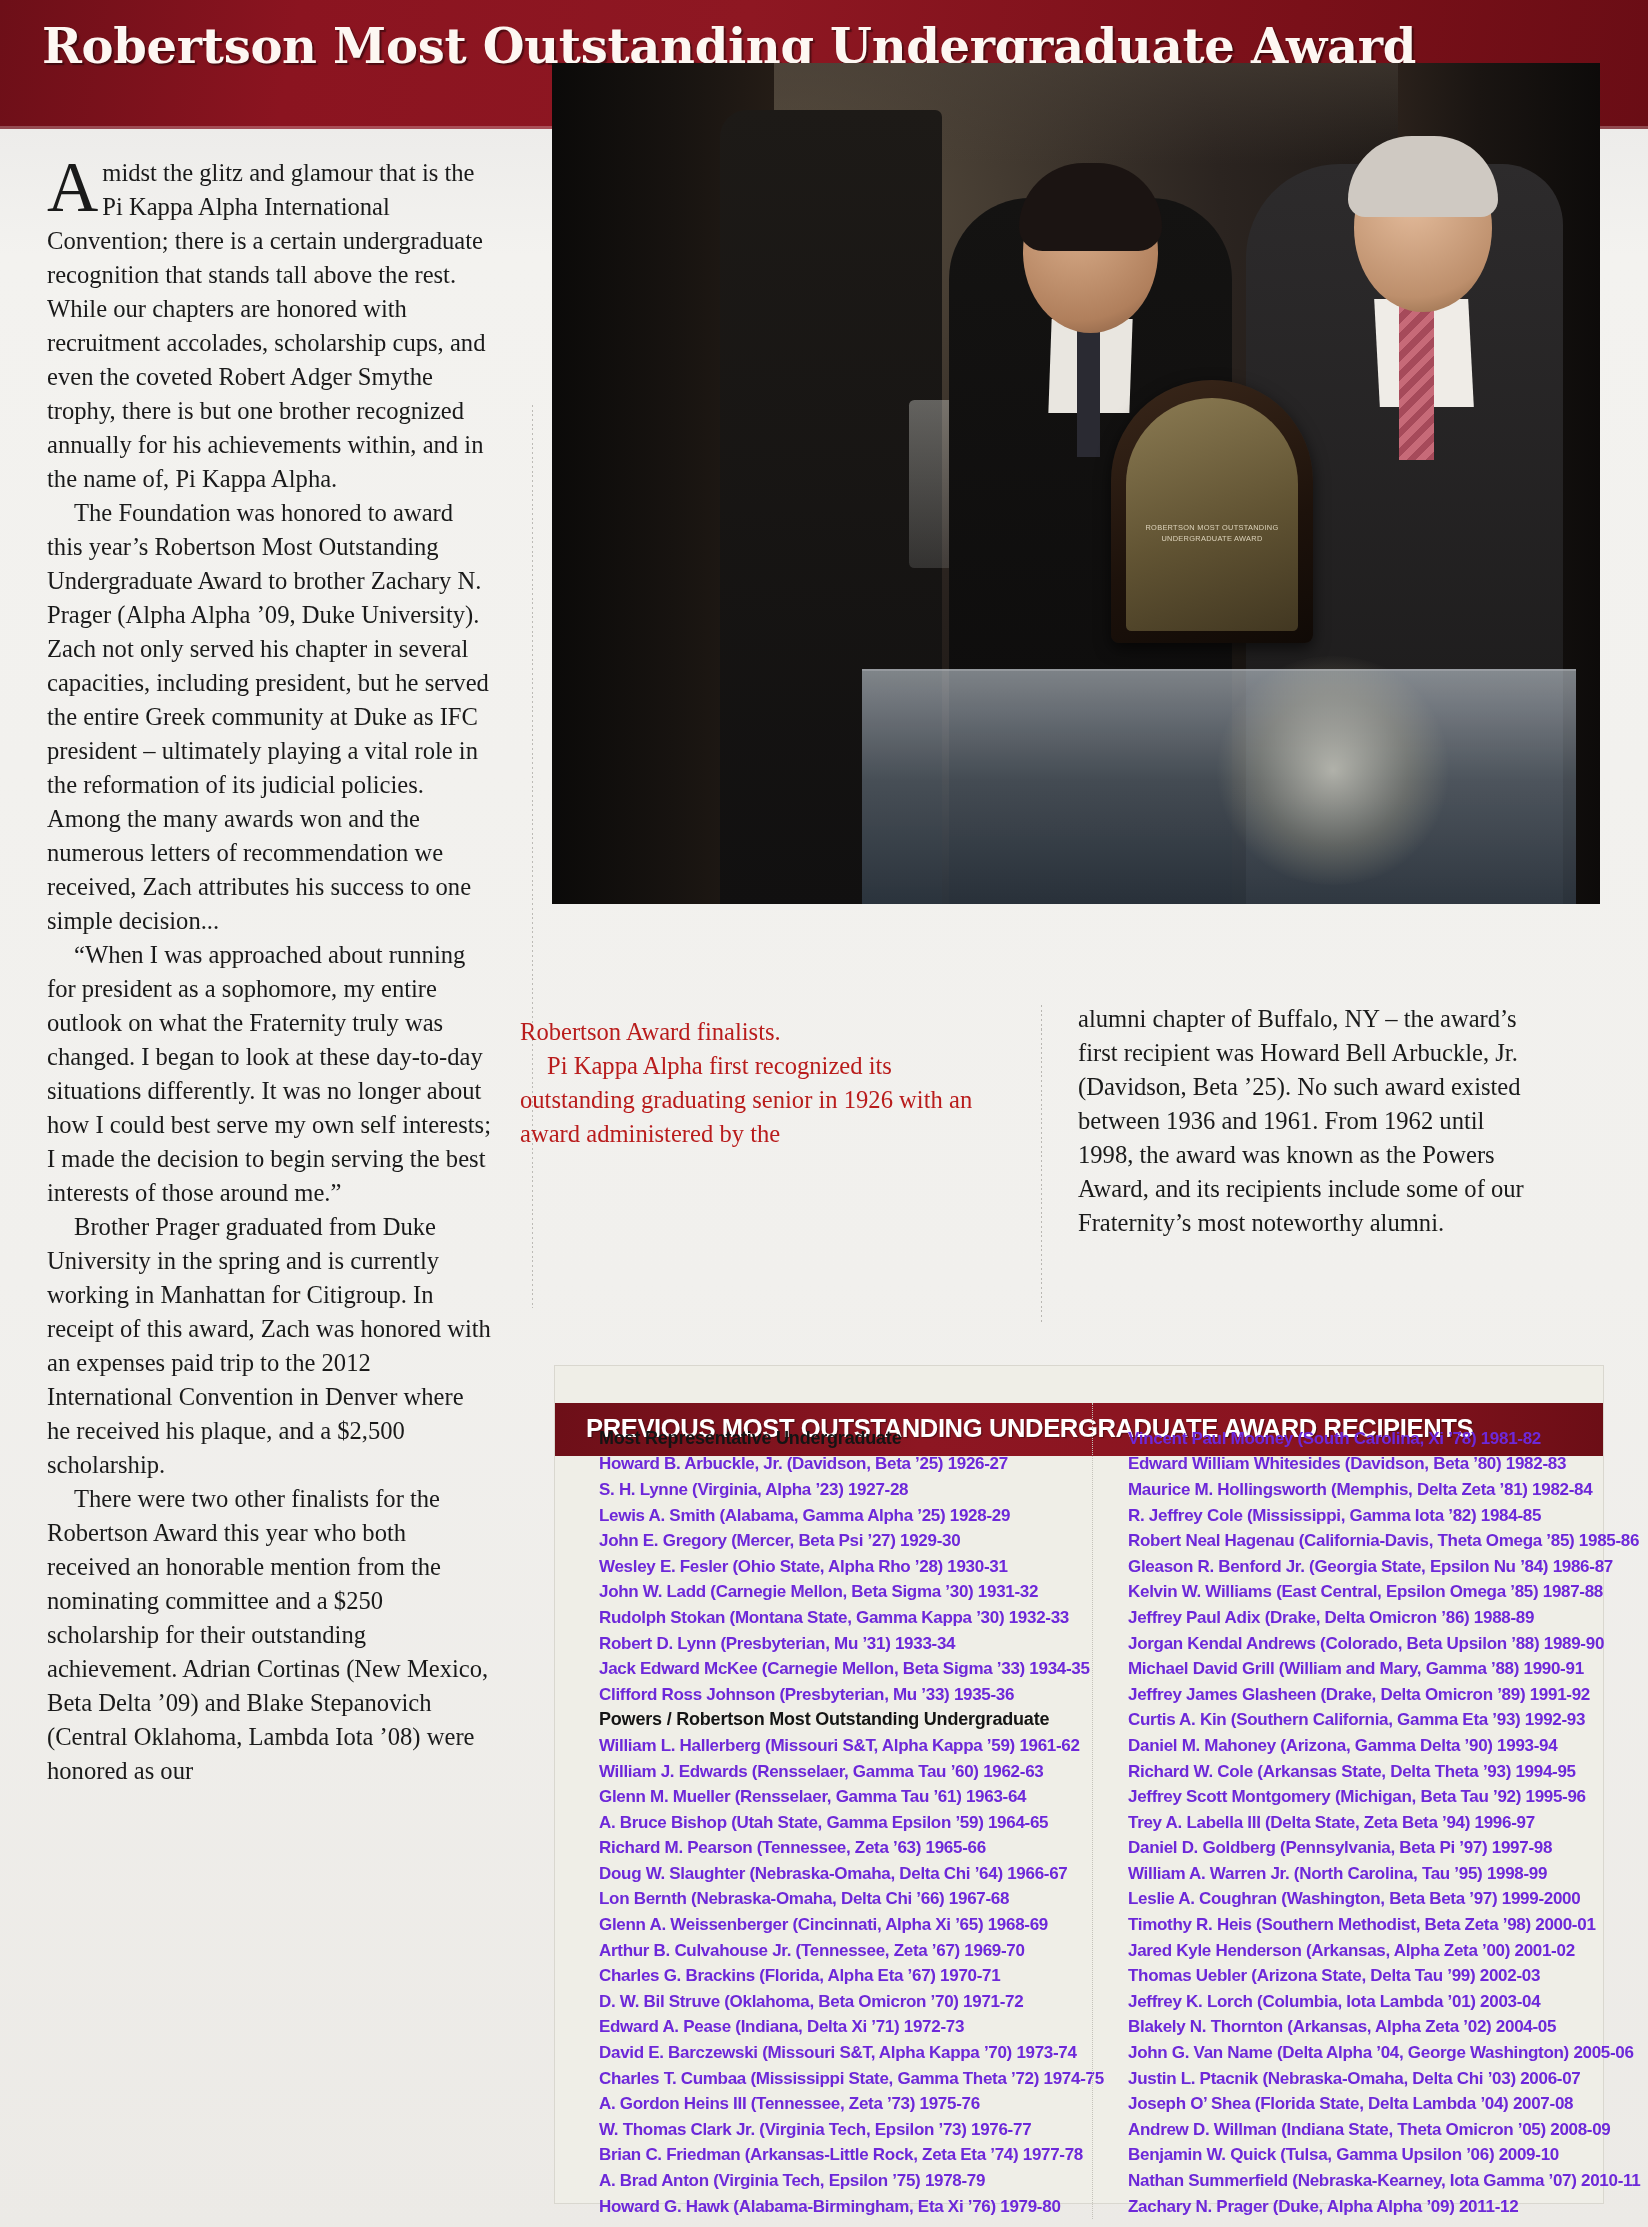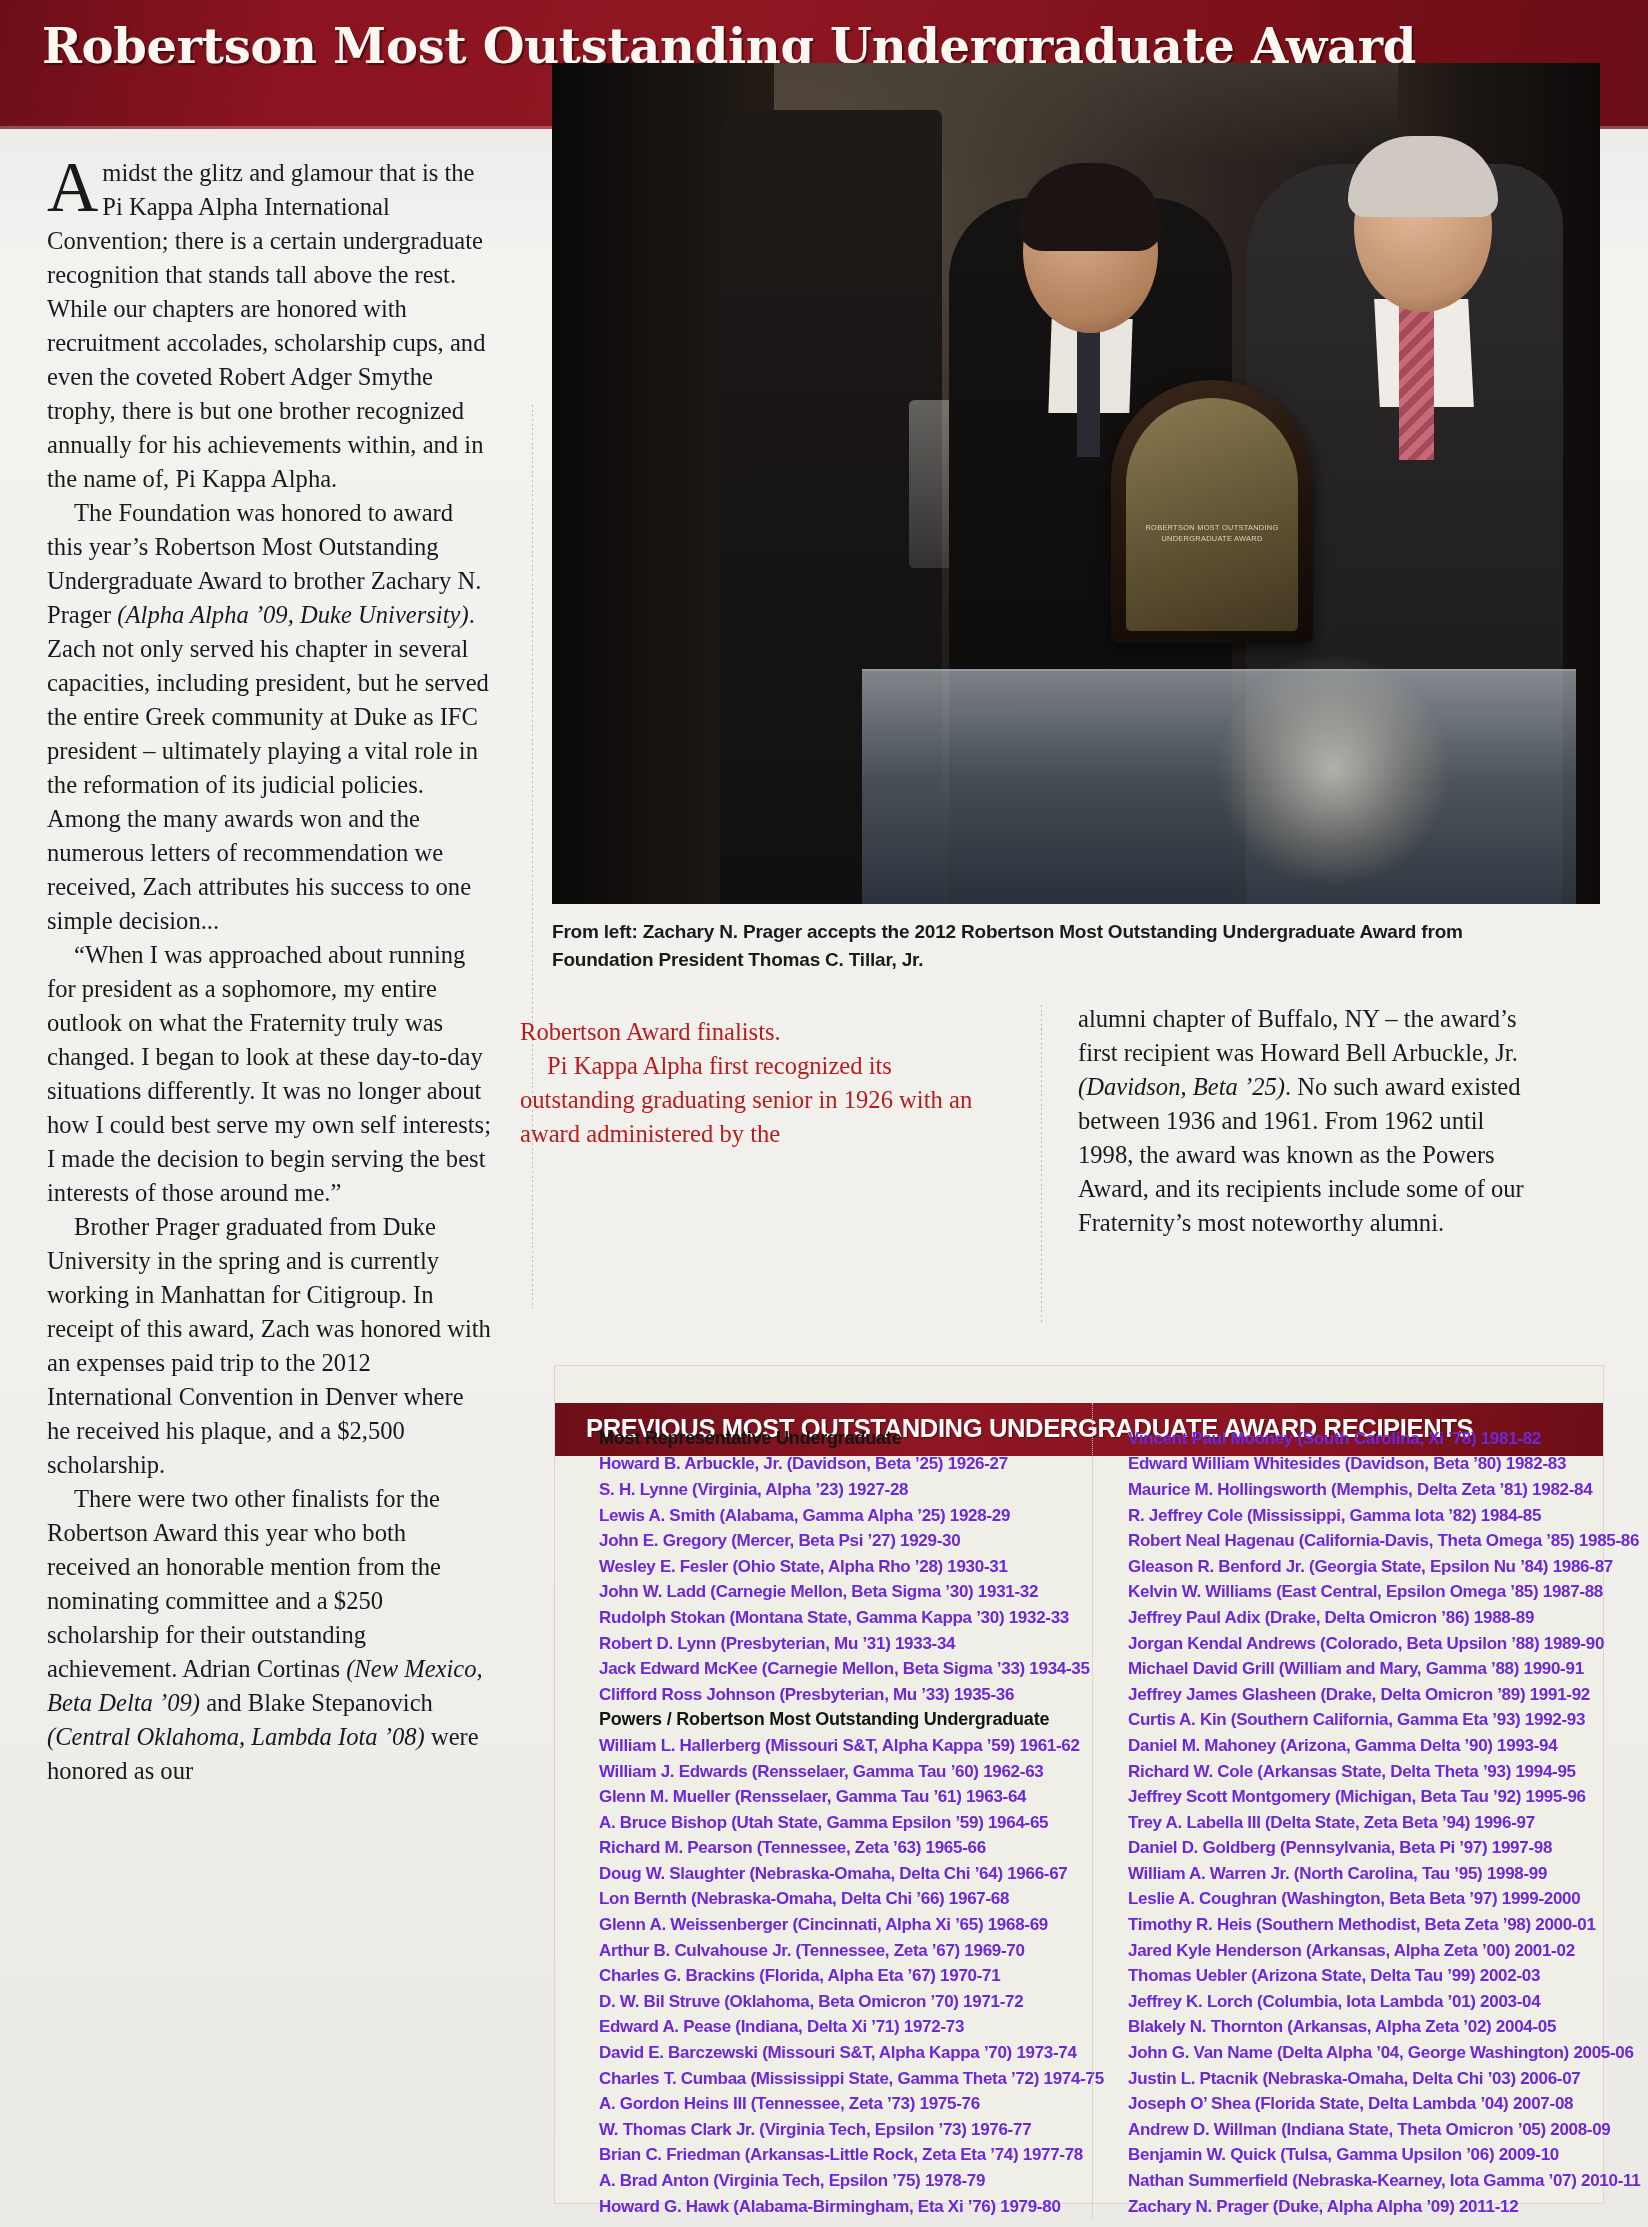--- a/index.html
+++ b/index.html
@@ -42,21 +42,21 @@
     position:absolute; left:47px; top:27px; width:445px;
     font-size:24.6px; line-height:34px; color:#1a1a1a; text-align:left;
   }
   .col-left p { margin:0 0 0 0; text-indent:27px; }
   .col-left p.first { text-indent:0; }
   .dropcap {
     float:left; font-size:71px; line-height:57px; font-weight:400;
     padding:2.7px 2.7px 0 0; margin-right:1.3px;
     font-family:"Liberation Serif", serif;
   }
-  .it { font-style:italic; }
+  .it { }
 
   
   .photo {
     position:absolute; left:552px; top:-66px; width:1048px; height:841px;
     background:#0b0a0a;
     overflow:hidden;
   }
   .ph-stage{position:absolute;inset:0;background:
     radial-gradient(ellipse at 22% 18%, #5d5242 0%, #2b2420 38%, #120f0d 70%, #090707 100%);}
   .ph-dark-l{position:absolute;left:0;top:0;width:222px;height:100%;
@@ -193,21 +193,20 @@
     <div class="ph-head-r"></div>
     <div class="ph-hair-r"></div>
     <div class="ph-plaque">
       <div class="ph-plaque-in"></div>
       <div class="ph-plaque-txt">ROBERTSON MOST OUTSTANDING UNDERGRADUATE AWARD</div>
     </div>
     <div class="ph-podium"></div>
     <div class="ph-glow"></div>
   </div>
 
-  <div class="caption">From left:  Zachary N. Prager accepts the 2012 Robertson Most Outstanding Undergraduate Award from Foundation President Thomas C. Tillar, Jr.</div>
 
   <div class="vrule"></div>
   <div class="vrule2"></div>
 
   <div class="col-left">
     <p class="first"><span class="dropcap">A</span><span>midst the glitz and glamour that is the Pi Kappa Alpha International Convention; there is a certain undergraduate recognition that stands tall above the rest. While our chapters are honored with recruitment accolades, scholarship cups, and even the coveted Robert Adger Smythe trophy, there is but one brother recognized annually for his achievements within, and in the name of, Pi Kappa Alpha.</span></p>
     <p><span>The Foundation was honored to award this year’s Robertson Most Outstanding Undergraduate Award to brother Zachary N. Prager </span><span class="it">(Alpha Alpha ’09, Duke University)</span><span>. Zach not only served his chapter in several capacities, including president, but he served the entire Greek community at Duke as IFC president – ultimately playing a vital role in the reformation of its judicial policies. Among the many awards won and the numerous letters of recommendation we received, Zach attributes his success to one simple decision...</span></p>
     <p>“When I was approached about running for president as a sophomore, my entire outlook on what the Fraternity truly was changed. I began to look at these day-to-day situations differently. It was no longer about how I could best serve my own self interests; I made the decision to begin serving the best interests of those around me.”</p>
     <p>Brother Prager graduated from Duke University in the spring and is currently working in Manhattan for Citigroup. In receipt of this award, Zach was honored with an expenses paid trip to the 2012 International Convention in Denver where he received his plaque, and a $2,500 scholarship.</p>
     <p><span>There were two other finalists for the Robertson Award this year who both received an honorable mention from the nominating committee and a $250 scholarship for their outstanding achievement. Adrian Cortinas </span><span class="it">(New Mexico, Beta Delta ’09)</span><span> and Blake Stepanovich </span><span class="it">(Central Oklahoma, Lambda Iota ’08)</span><span> were honored as our</span></p>

